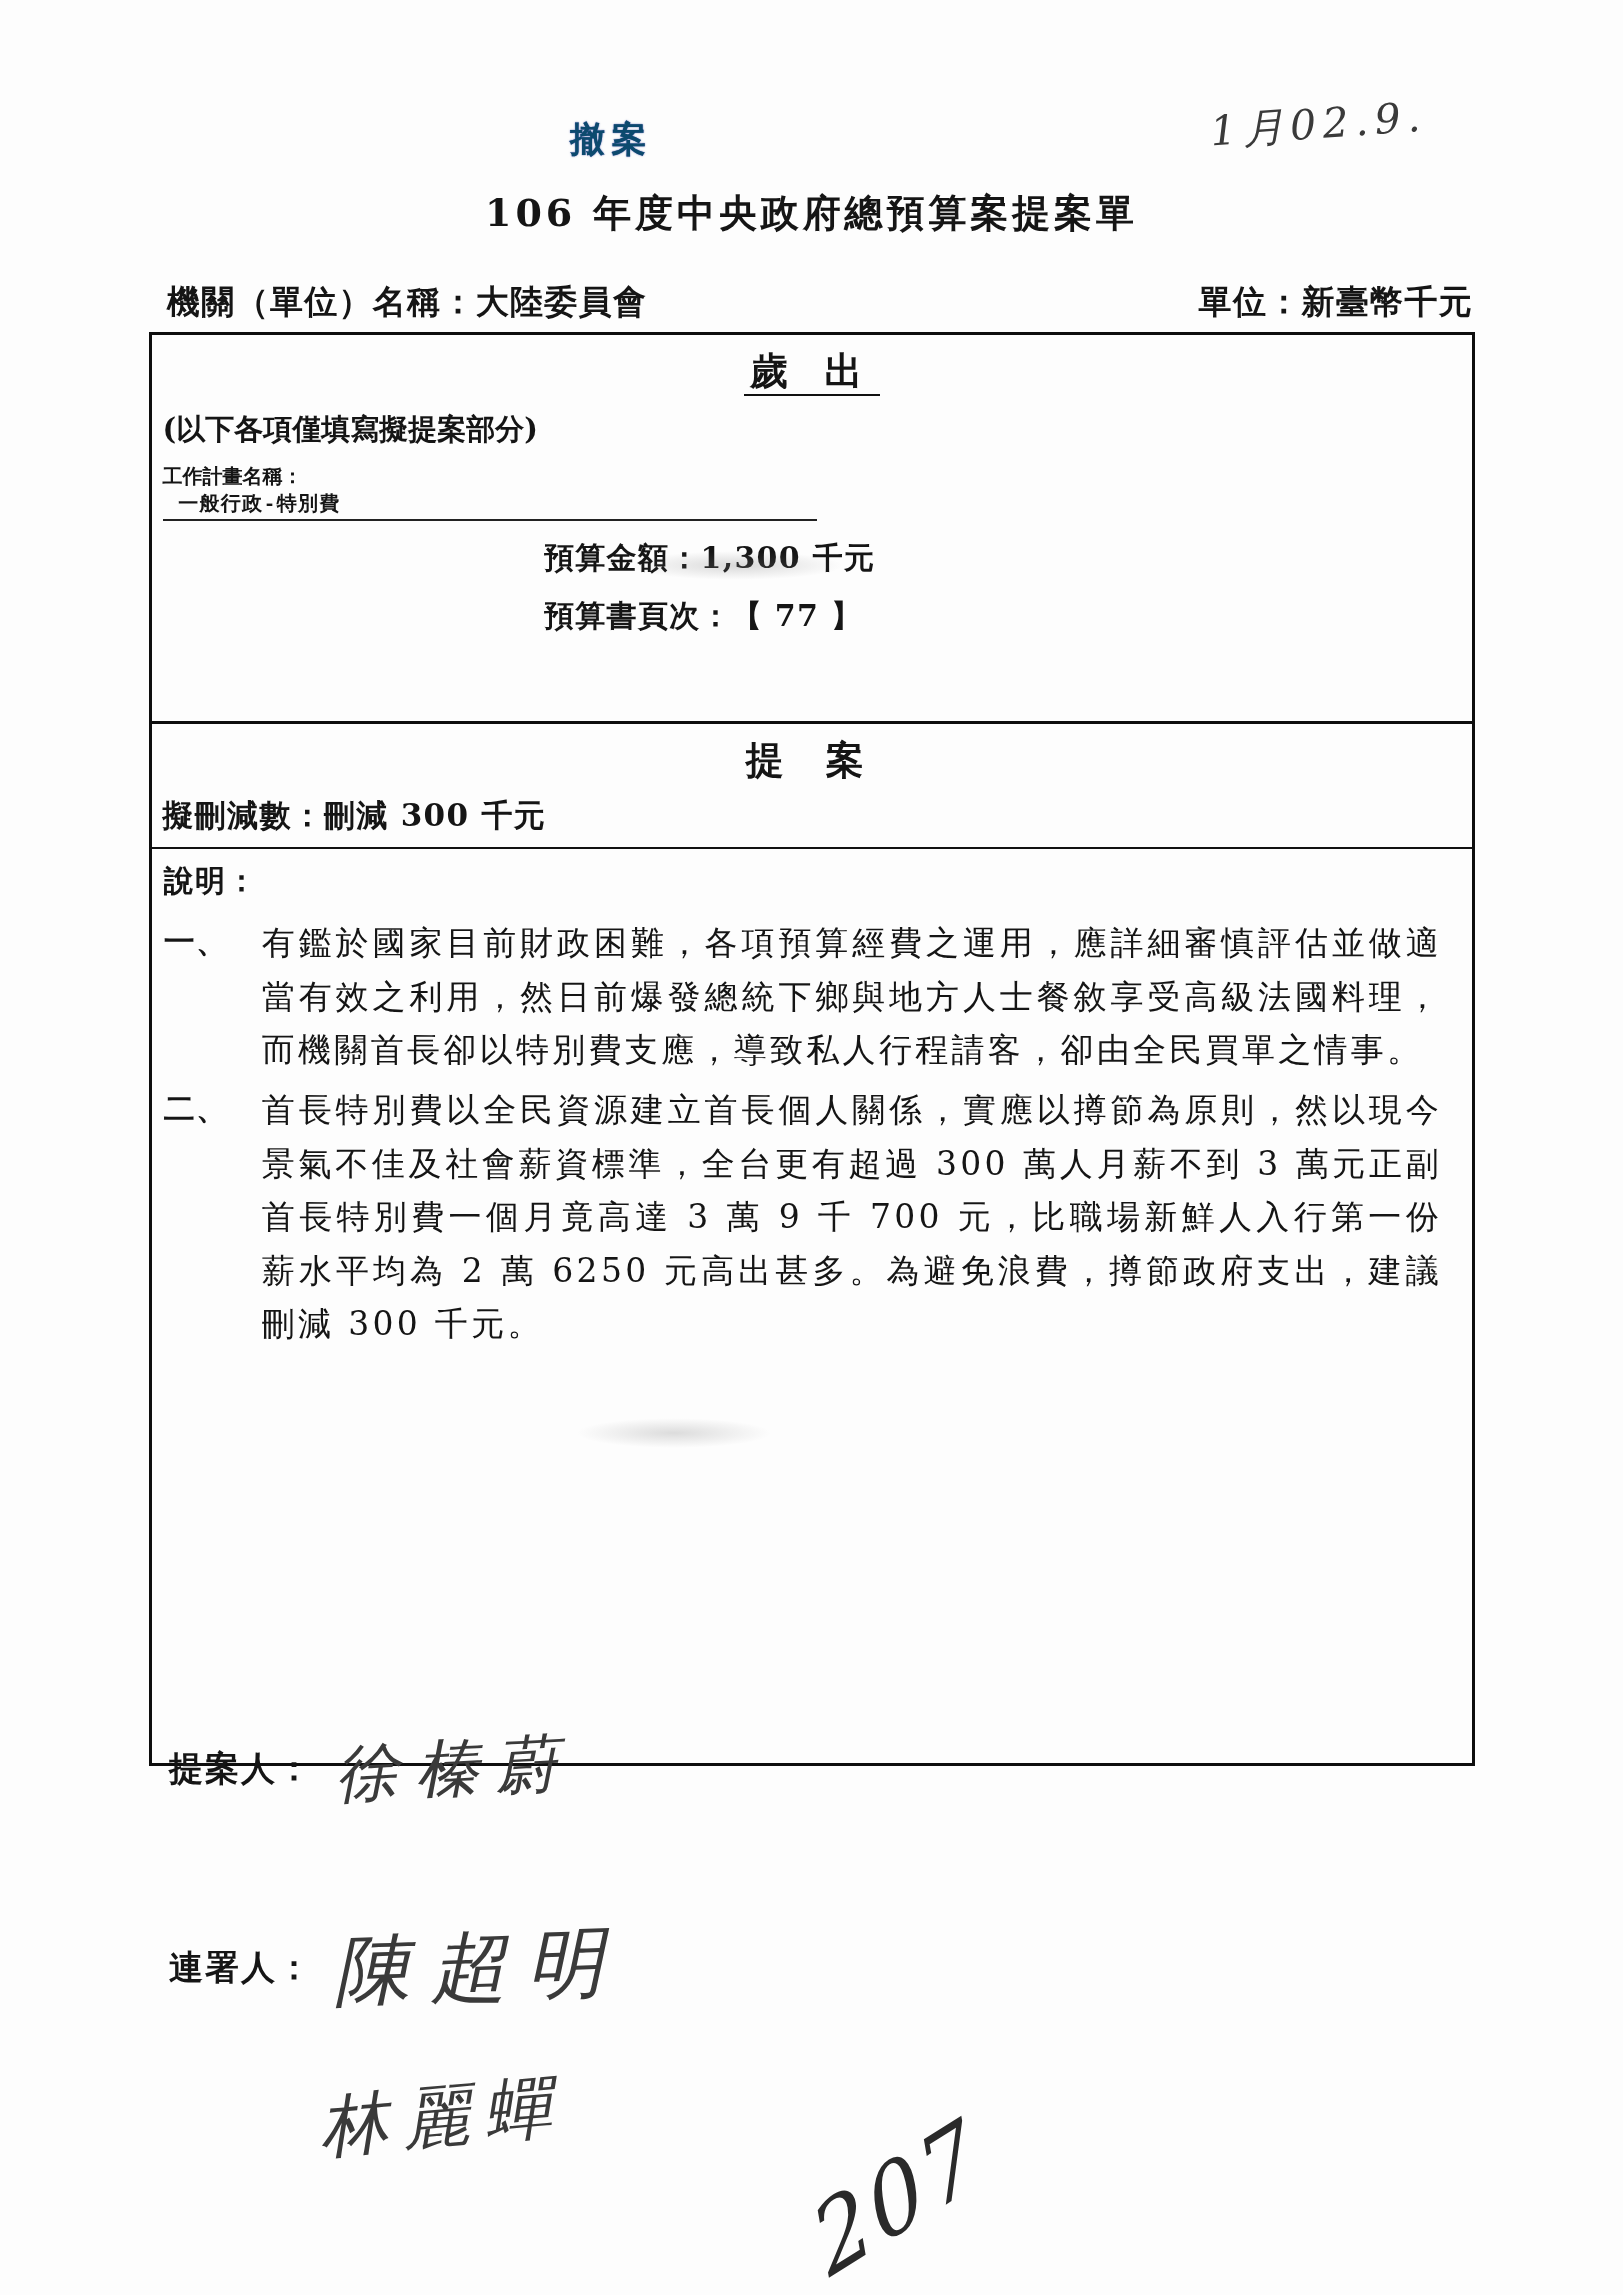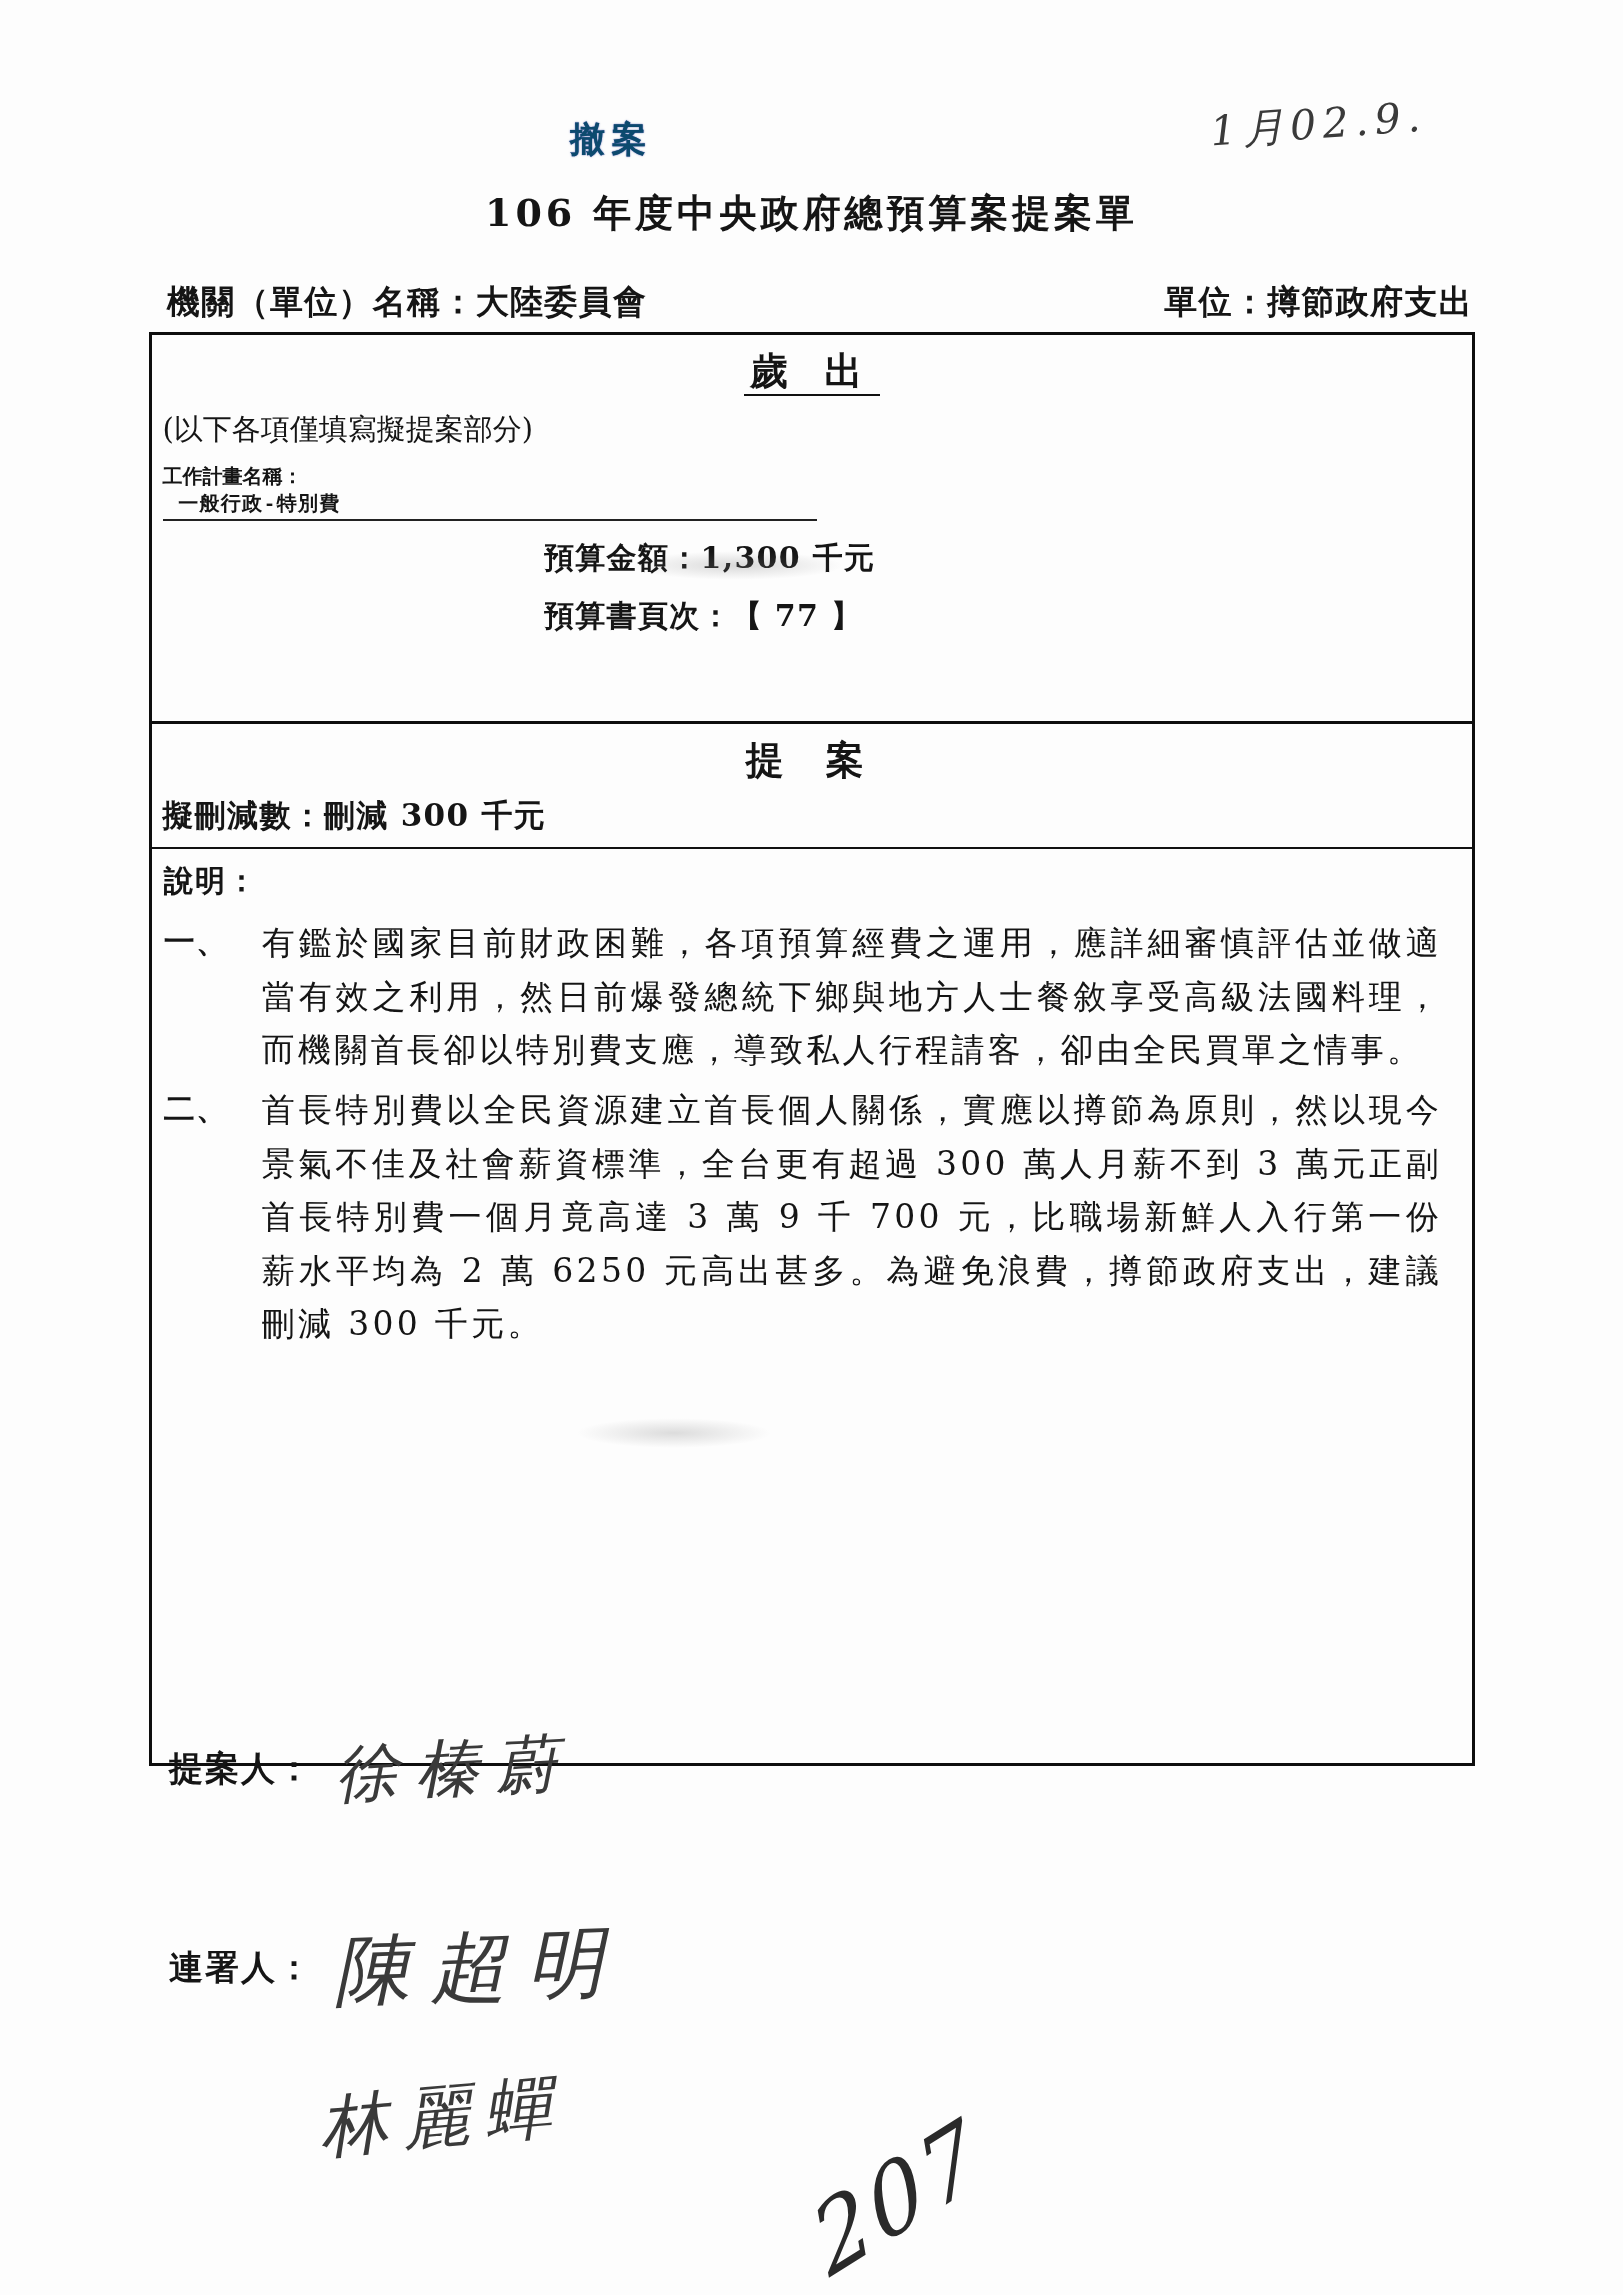--- a/index.html
+++ b/index.html
@@ -52,21 +52,21 @@
     font-size: 38px; font-weight: 700;
   }
   .sec-header.outgo { margin-top: 10.5px; letter-spacing: 11.8px; }
   .sec-header.outgo .ul { border-bottom: 2.6px solid #111; padding: 0 5.2px 1.3px 5.2px; }
   .subtitle {
     font-size: 29px; font-weight: 700; letter-spacing: 0.7px;
     padding: 10.5px 11.8px 11.8px 10.5px;
     border-bottom: 2.6px solid #111;
   }
   .note {
-    font-size: 29px; font-weight: 400;
+    font-size: 29px; font-weight: 700;
     padding: 13px 11.8px 2.6px 10.5px;
   }
   .workplan {
     font-size: 20px; font-weight: 700;
     padding: 10.5px 11.8px 0 10.5px;
     display: flex; align-items: flex-start; flex-direction: column;
   }
   .workplan .wp-value {
     display: inline-block; width: 654px;
     border-bottom: 2px solid #222;
@@ -150,21 +150,21 @@
 
   <div class="stamp">撤案</div>
   <div class="hw-date handwriting">1月02.9.</div>
 
   <h1 class="title">106 年度中央政府總預算案提案單</h1>
 
   <div class="agency-row">
     <div>
       <span>機關（單位）名稱：</span><span>大陸委員會</span>
     </div>
-    <div>單位：撙節政府支出</div>
+    <div>單位：新臺幣千元</div>
   </div>
 
   <div class="main-box">
 
     <div class="sec-header outgo">
       <span class="ul">歲 出</span>
     </div>
 
 
     <div class="note">(以下各項僅填寫擬提案部分)</div>

